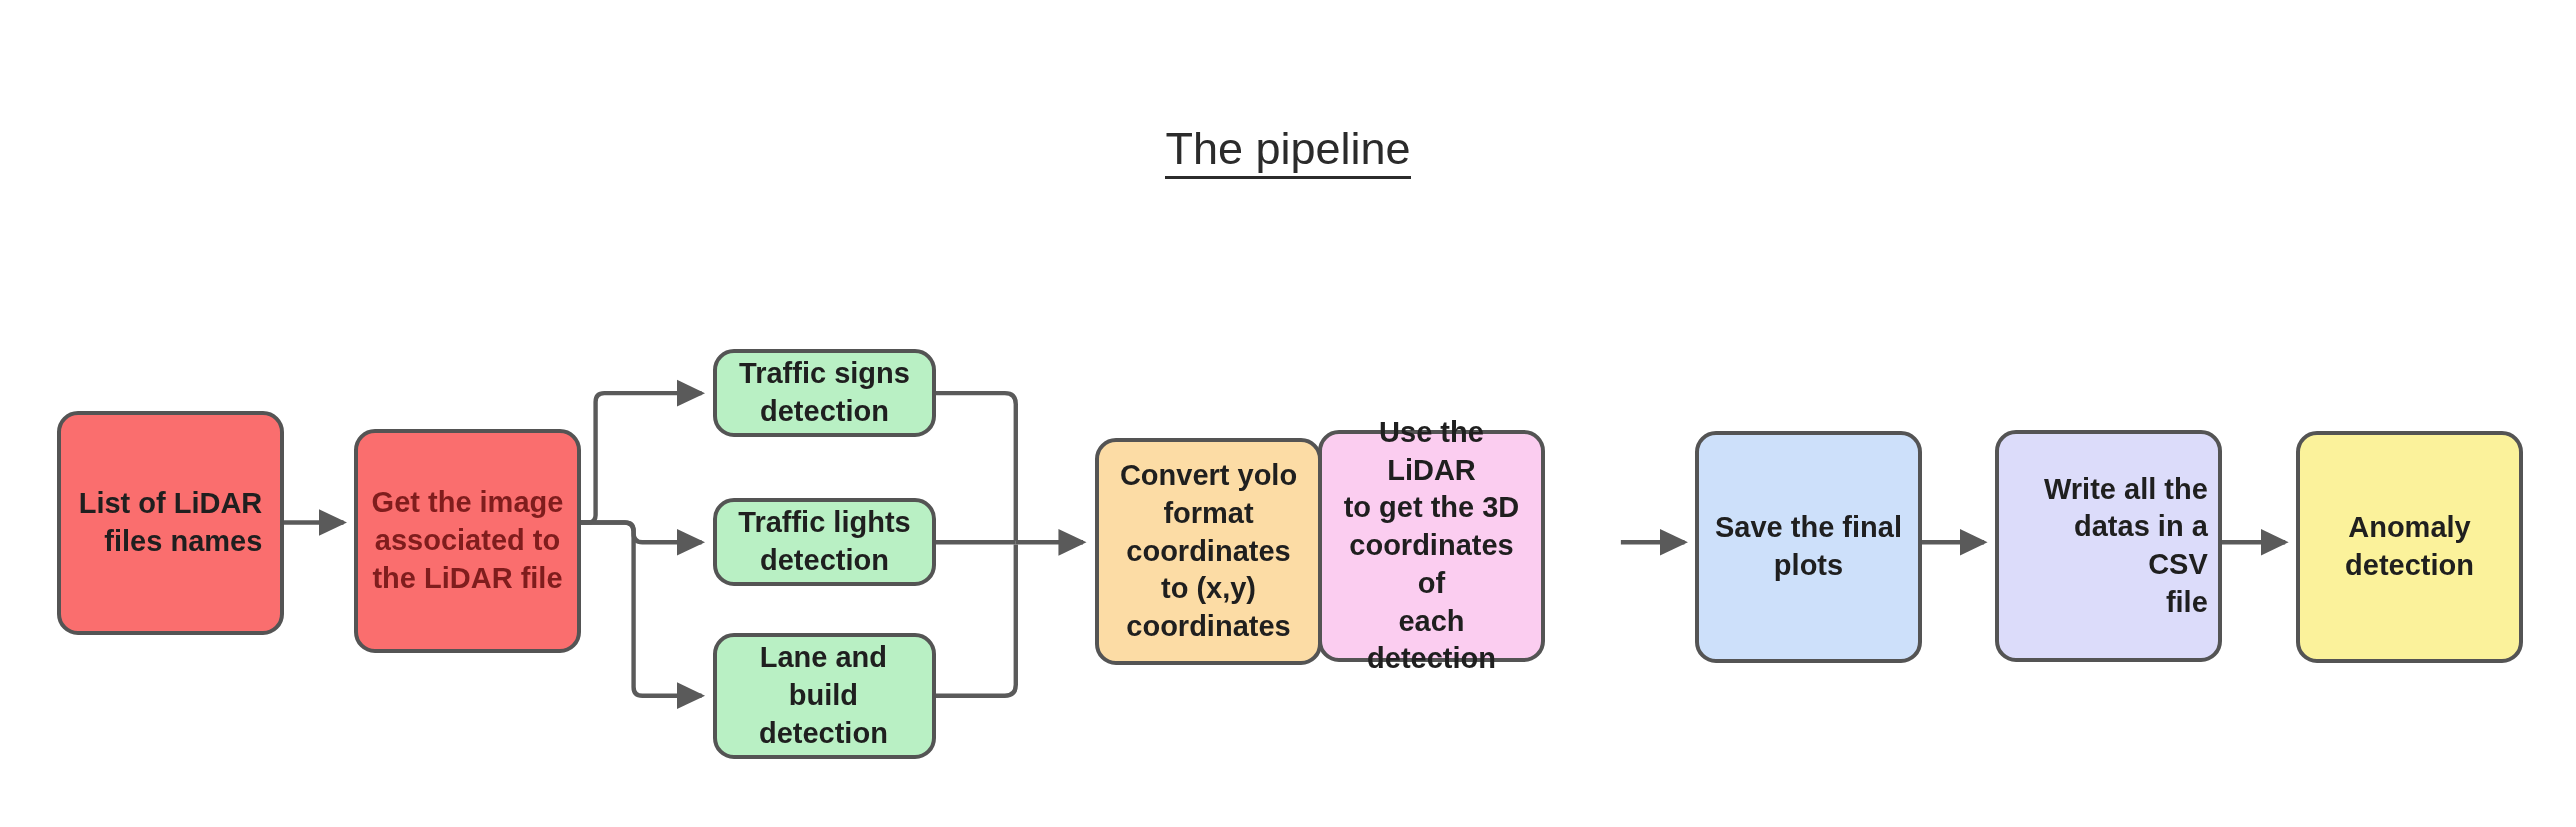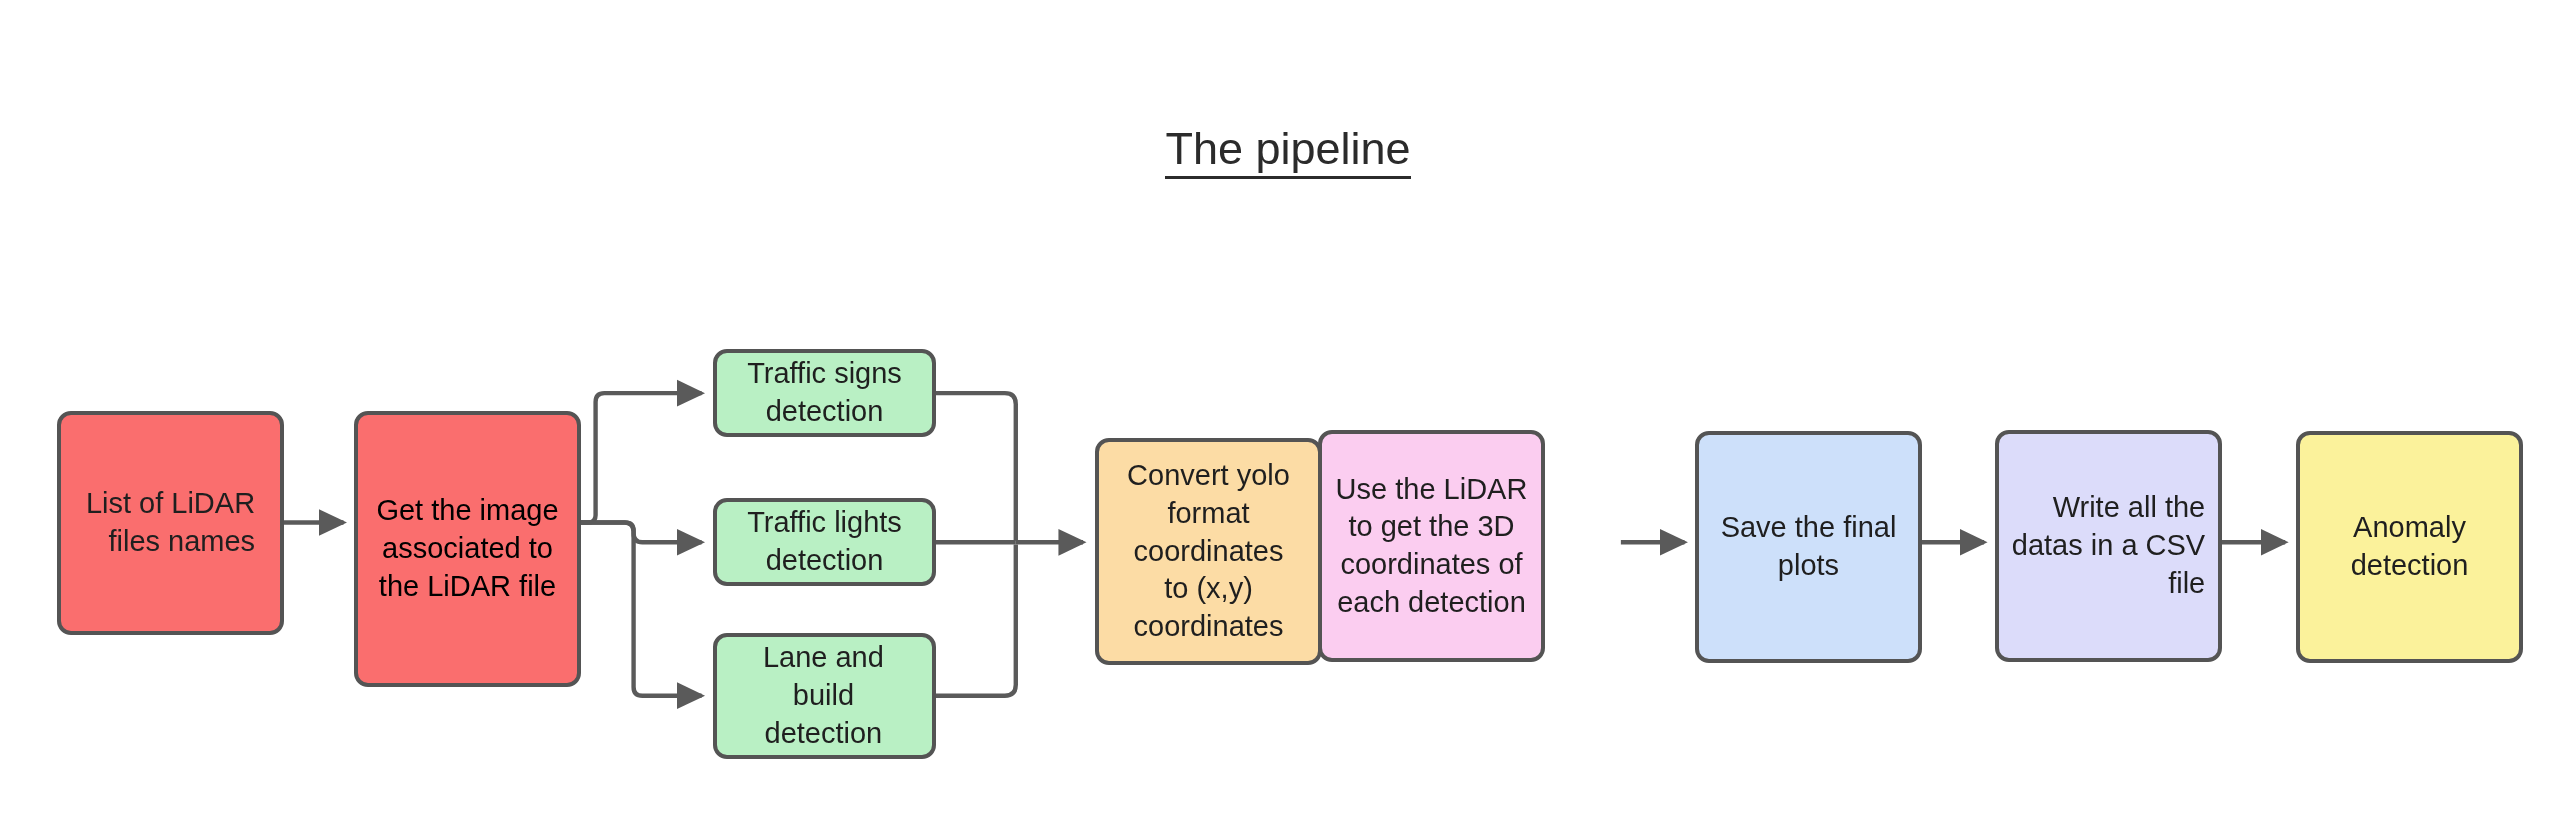--- a/index.html
+++ b/index.html
@@ -38,31 +38,32 @@
     width: 2576px;
     height: 828px;
     pointer-events: none;
   }
 
   
   .node {
     position: absolute;
     box-sizing: border-box;
     border: 4.4px solid #545454;
-    border-radius: 14px;
+    border-radius: 21px;
     display: flex;
     align-items: center;
     justify-content: center;
     text-align: center;
     color: #1f1f1f;
     font-size: 29px;
     line-height: 1.30;
     padding: 4.4px 10.2px;
     white-space: pre-line;
     z-index: 3;
+    font-weight: bold;
   }
 </style>
 </head>
 <body style="background: rgb(255, 255, 255);">
 
 <div id="diagram-title" style="color: rgb(43, 43, 43);">
   <span class="title-text" style="border-bottom-color: rgb(43, 43, 43);">The pipeline</span>
 </div>
 
 <svg id="connector-layer" viewBox="0 0 3525 1133" width="2576" height="828">
@@ -96,21 +97,21 @@
 
     <path d="M 2630,742 L 2715,742" marker-end="url(#arrowhead)"></path>
 
     <path d="M 3040,742 L 3127,742" marker-end="url(#arrowhead)"></path>
   </g>
 </svg>
 
 <div id="nodes-root">
     <div class="node" style="left: 57px; top: 411px; width: 227px; height: 224px; background: rgb(250, 110, 110); border-color: rgb(84, 84, 84); color: rgb(31, 31, 31); text-align: right;"><span>List of LiDAR
 files names</span></div>
-    <div class="node" style="left: 354px; top: 411px; width: 227px; height: 276px; background: rgb(250, 110, 110); border-color: rgb(84, 84, 84); color: #000000;"><span>Get the image
+    <div class="node" style="left: 354px; top: 429px; width: 227px; height: 224px; background: rgb(250, 110, 110); border-color: rgb(84, 84, 84); color: #7f1d1d;"><span>Get the image
 associated to
 the LiDAR file</span></div>
     <div class="node" style="left: 713px; top: 349px; width: 223px; height: 88px; background: rgb(185, 240, 196); border-color: rgb(84, 84, 84); color: rgb(31, 31, 31);"><span>Traffic signs
 detection</span></div>
     <div class="node" style="left: 713px; top: 498px; width: 223px; height: 88px; background: rgb(185, 240, 196); border-color: rgb(84, 84, 84); color: rgb(31, 31, 31); text-align: center;"><span>Traffic lights
 detection</span></div>
     <div class="node" style="left: 713px; top: 633px; width: 223px; height: 126px; background: rgb(185, 240, 196); border-color: rgb(84, 84, 84); color: rgb(31, 31, 31); padding-left: 8px;"><span>Lane and
 build
 detection</span></div>
     <div class="node" style="left: 1095px; top: 438px; width: 227px; height: 227px; background: rgb(252, 220, 165); border-color: rgb(84, 84, 84); color: rgb(31, 31, 31);"><span>Convert yolo

